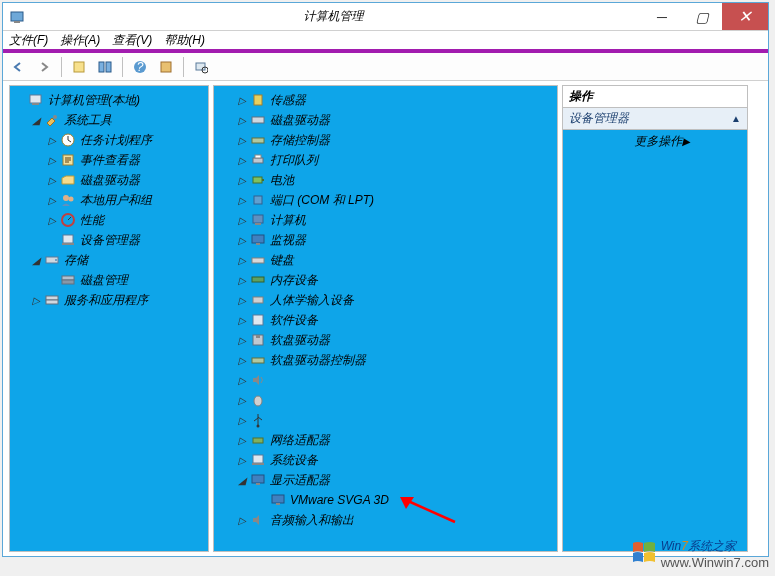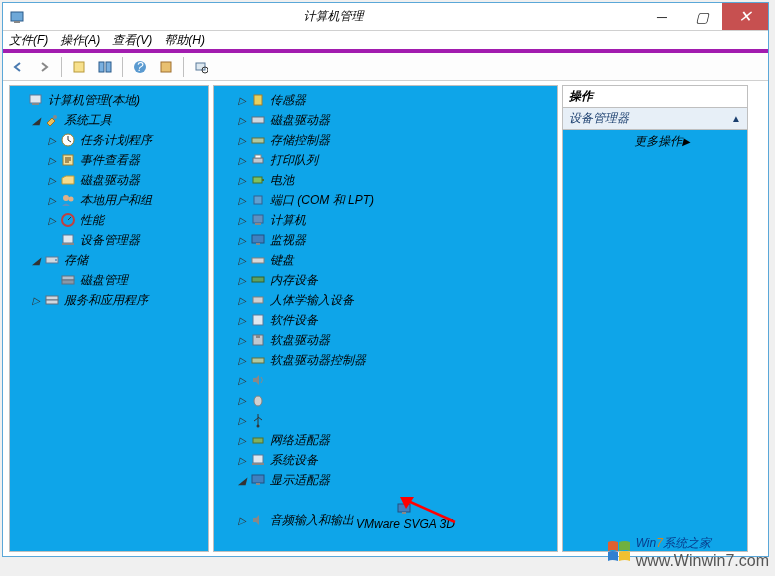--- a/index.html
+++ b/index.html
@@ -24,33 +24,33 @@
 .tree { padding: 4px 2px; white-space: nowrap; }
 .tree-node { display: flex; align-items: center; height: 20px; }
 .tree-exp { width: 12px; height: 12px; display: inline-flex; align-items: center; justify-content: center; color: #333; font-size: 10px; margin-right: 2px;}
 .tree-exp.blank { visibility:hidden; }
 .tree-icon { width: 16px; height: 16px; margin-right: 4px; display:inline-flex; align-items:center; justify-content:center;}
 .tree-label { }
 .n0 { padding-left: 2px; }
 .n1 { padding-left: 18px; }
 .n2 { padding-left: 34px; }
 .m1 { padding-left: 20px; }
-.m2 { padding-left: 40px; flex-direction: column; }
+.m2 { padding-left: 40px; }
 .actions-header { height: 22px; background:#fff; border-bottom: 1px solid #bfbfbf; display:flex; align-items:center; padding-left:6px; font-weight:bold;}
 .actions-section { background:#e7eff7; border-bottom:1px solid #bfbfbf; height:22px; display:flex; align-items:center; padding:0 6px; justify-content:space-between; color:#1a3e6e;}
 .actions-item { height:22px; display:flex; align-items:center; padding-left:20px; justify-content:center; padding-right:6px;}
 .arrow-right { font-size:10px;}
 .arrow-up { font-size:10px;}
 svg { display:block;}
 .red-arrow { position:absolute; left:400px; top:497px; pointer-events:none;}
 .watermark { position:absolute; right:6px; bottom:6px; display:flex; align-items:center; gap:4px;}
 .watermark .flag { width:26px; height:26px; }
 .watermark .txt1 { color:#083d8c; font-weight:normal; font-size:15px; font-style:italic;}
 .watermark .txt1 .seven { color:#d8871a;}
-.watermark .txt2 { color:#555; font-size:16px;}
+.watermark .txt2 { color:#555; font-size:13px;}
 </style>
 </head>
 <body>
 
 <div class="window">
 
   <div class="titlebar">
     <span class="titlebar-icon">
       <svg width="16" height="16">
           <rect x="2" y="3" width="12" height="9" fill="#6ea8d8" stroke="#2a5a8a"></rect>

